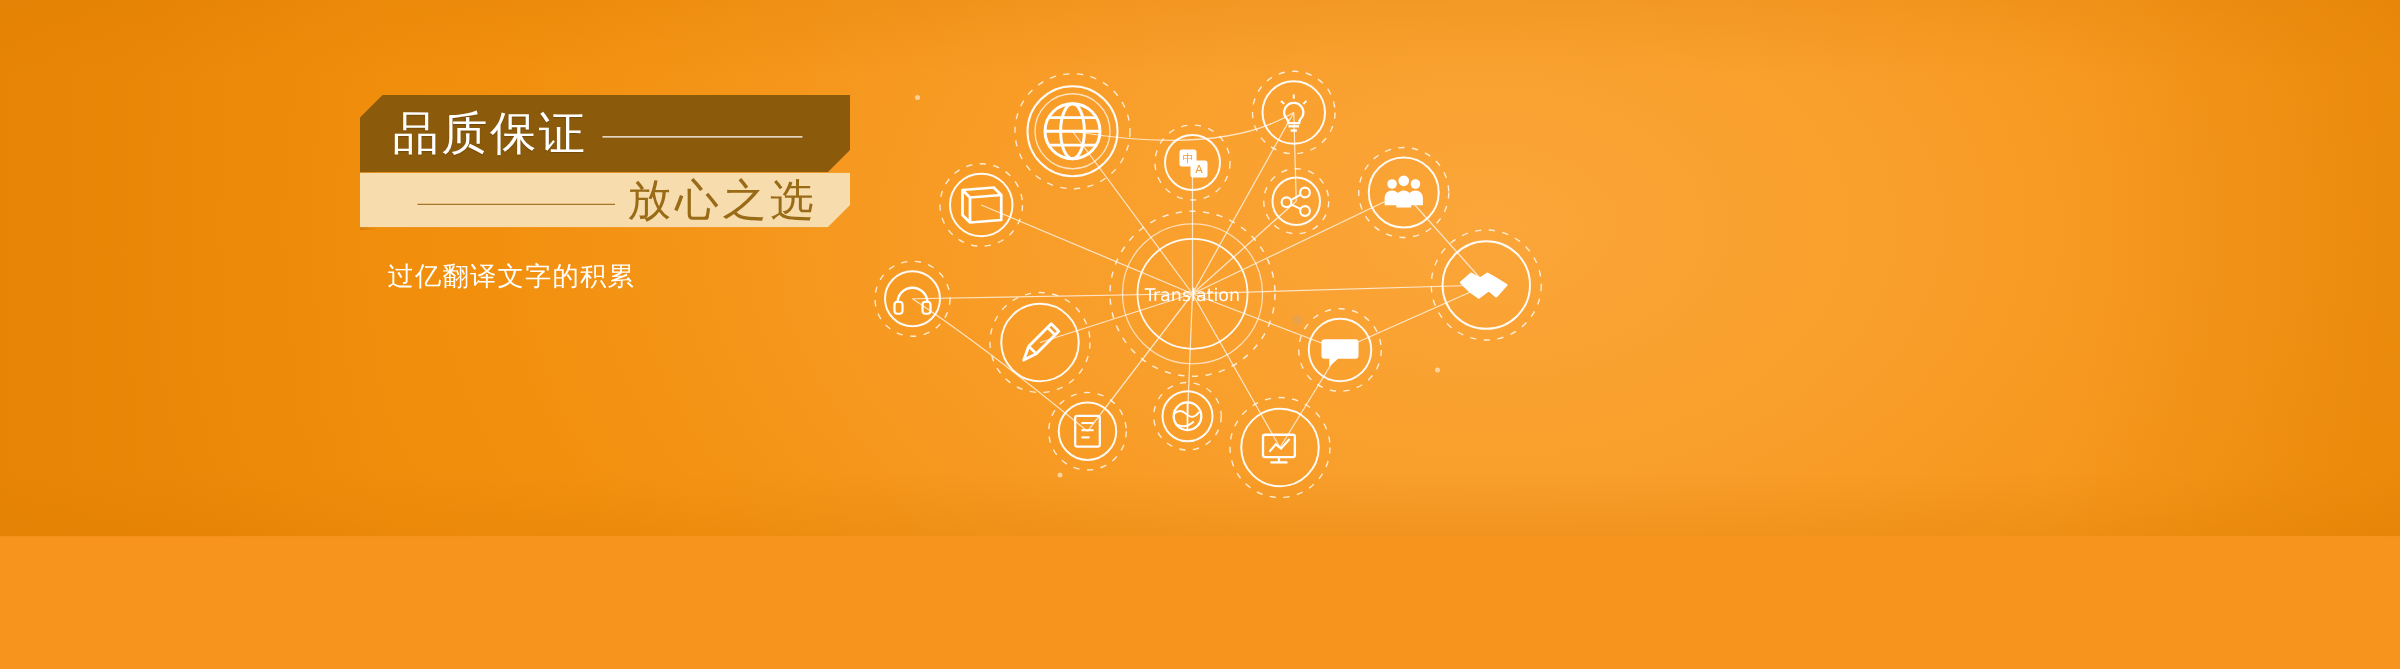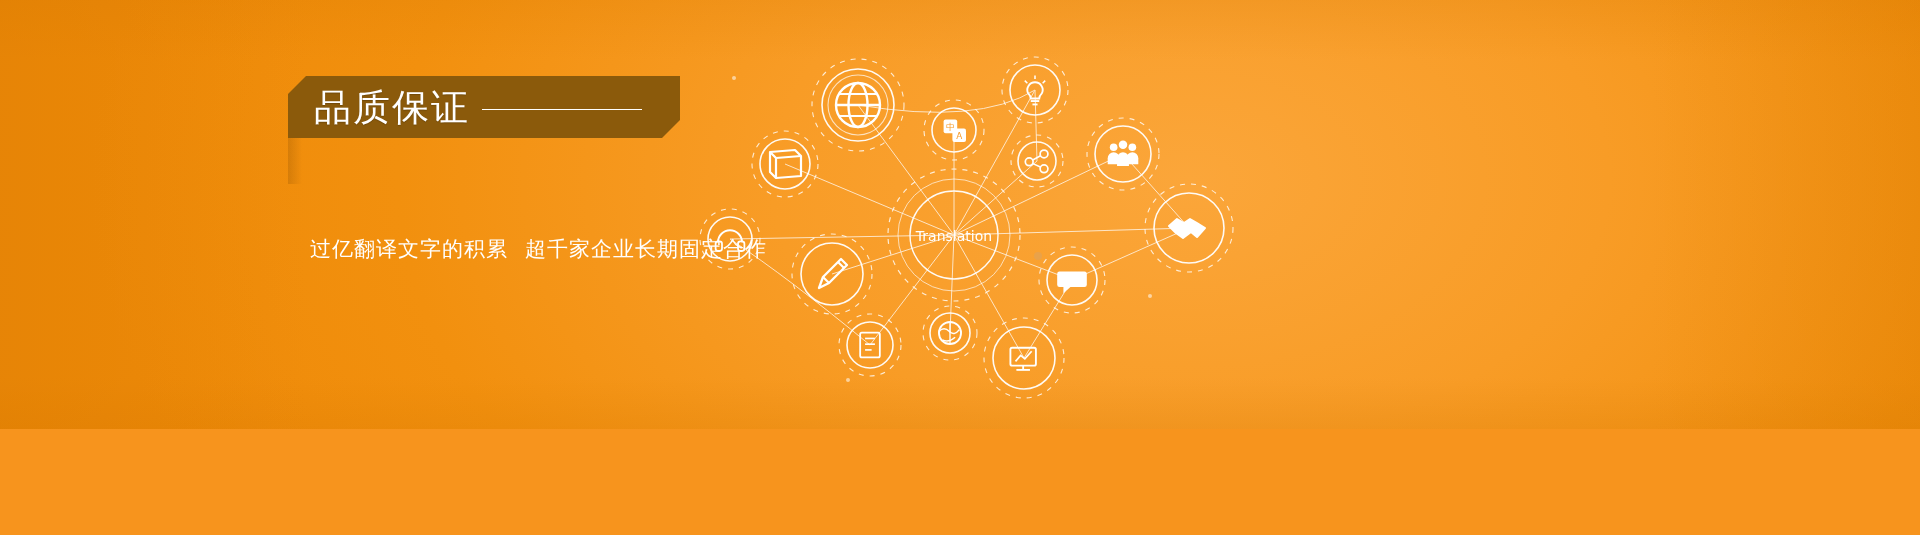--- a/index.html
+++ b/index.html
@@ -82,21 +82,21 @@
   
   .ribbon-shadow{
     position:absolute; left:288px; top:138px; width:14px; height:46px;
     background:linear-gradient(to right, rgba(150,85,0,.30), rgba(150,85,0,0));
     pointer-events:none;
   }
 
   
   #bullets {
     position:absolute; left:310px; top:208px;
-    display:flex; flex-direction:row; gap:17px;margin-top:28px;
+    display:flex; flex-direction:column; gap:17px;
   }
   #bullets .line {
     color:#FFFFFF;
     font-size:21px;
     line-height:26px;
     letter-spacing:1px;
     white-space:nowrap;
     font-family:"DejaVu Sans","Liberation Sans",sans-serif;
   }
 
@@ -115,26 +115,29 @@
 
     <div class="ribbon-shadow"></div>
 
     <div class="ribbon-wrap">
 
       <div class="ribbon-dark">
         <span class="txt">品质保证</span>
         <span class="rule"></span>
       </div>
 
+      <div class="ribbon-light">
+        <span class="rule"></span>
+        <span class="txt">放心之选</span>
+      </div>
 
     </div>
 
     <div id="bullets">
       <div class="line">过亿翻译文字的积累</div>
-      <div class="line">超千家企业长期固定合作</div>
     </div>
 
   </div>
 
   <div id="graphic">
     <svg width="1220" height="535" viewBox="0 0 1220 535" xmlns="http://www.w3.org/2000/svg">
       <defs>
         <g id="ic-globe">
           <circle cx="0" cy="0" r="22" fill="none" stroke="#fff" stroke-width="2.4"></circle>
           <ellipse cx="0" cy="0" rx="9.5" ry="22" fill="none" stroke="#fff" stroke-width="2.4"></ellipse>

